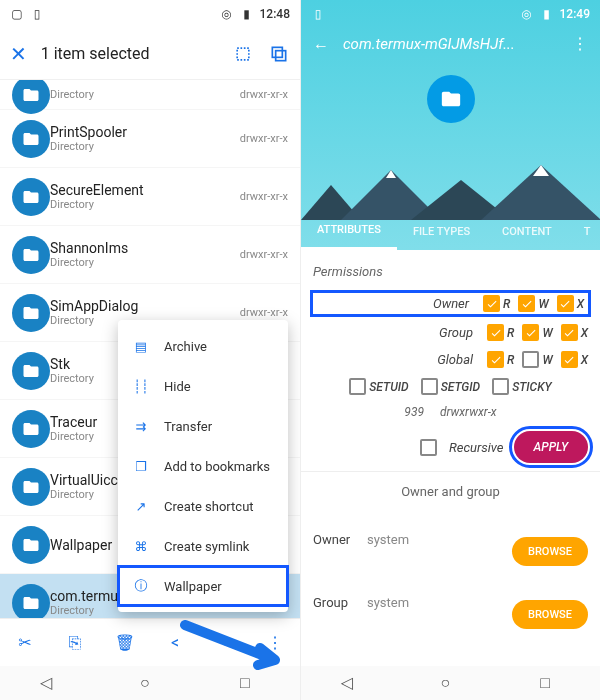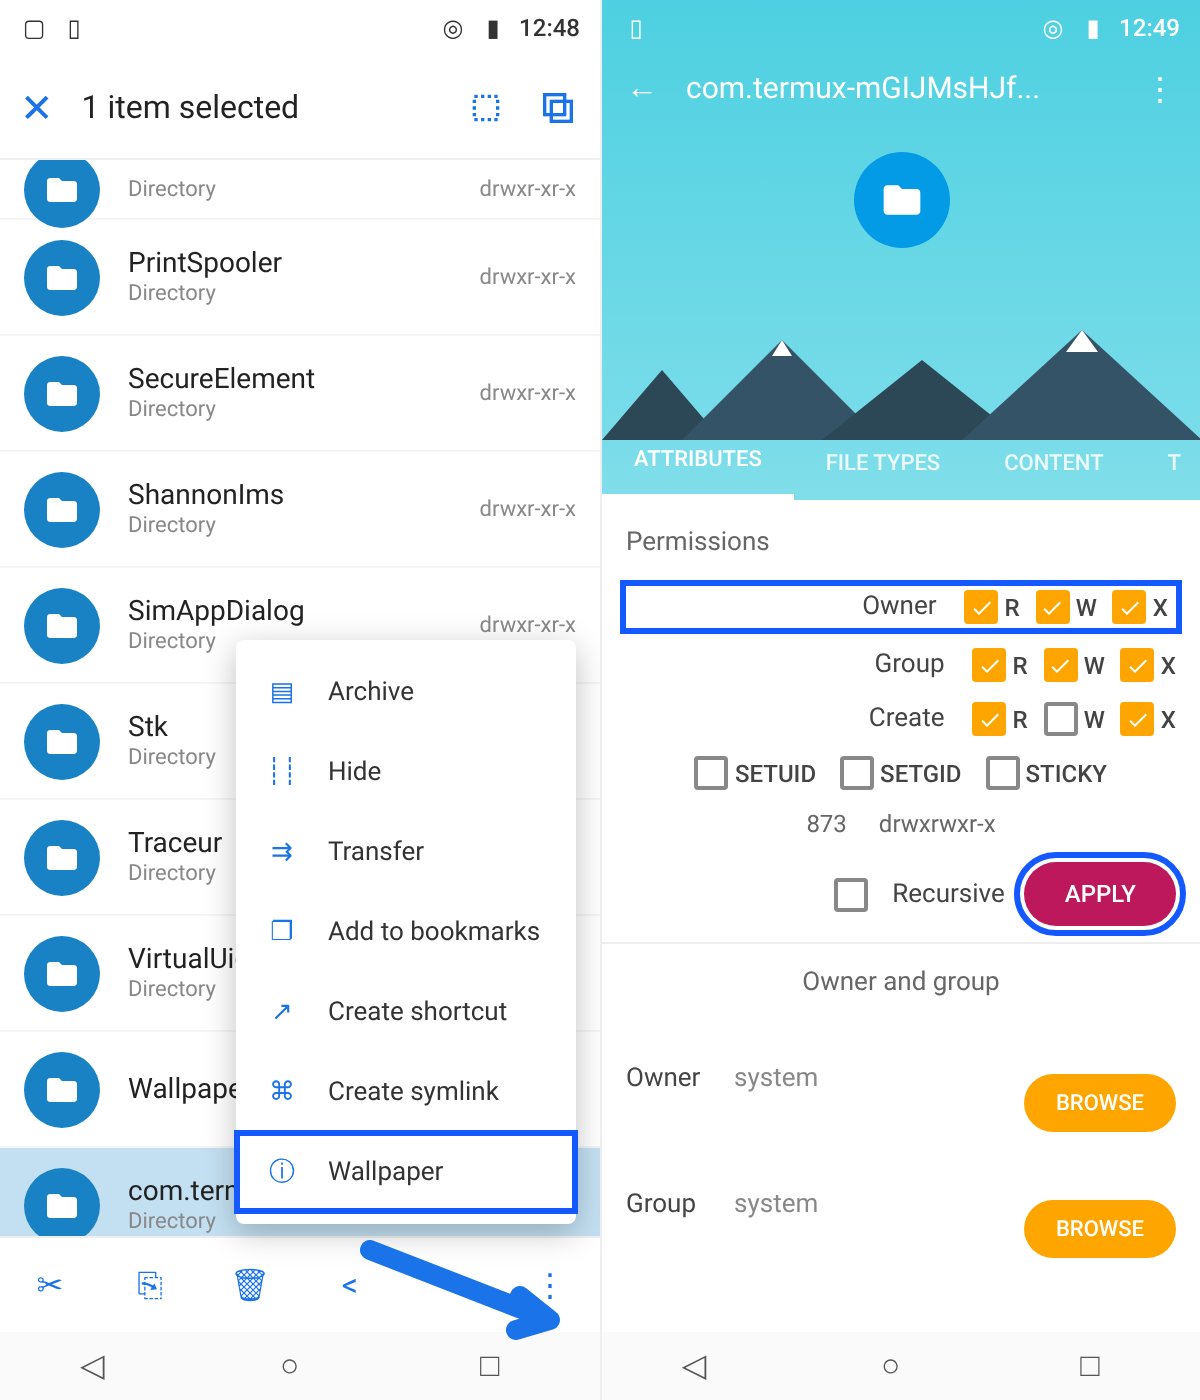--- a/index.html
+++ b/index.html
@@ -15,21 +15,21 @@
 .sticon { width: 14px; height: 14px; display: inline-flex; align-items: center; justify-content: center; }
 
 
 .sel-header { height: 52px; display: flex; align-items: center; padding: 0 10px; gap: 14px; border-bottom: 1px solid #f0f0f0; }
 .sel-header .close { color: #1a73e8; font-size: 20px; }
 .sel-header .title { font-size: 16px; color: #222; flex: 1; }
 .sel-header .hicon { width: 22px; height: 22px; color: #1a73e8; display: flex; align-items: center; justify-content: center; }
 
 
 .file-list { overflow: hidden; }
-.file-item { display: flex; align-items: center; height: 58px; padding: 0 12px; gap: 14px; border-bottom: 1px solid #f5f5f5; }
+.file-item { display: flex; align-items: center; height: 58px; padding: 0 12px; border-bottom: 1px solid #f5f5f5; }
 .file-item.selected { background: #c3e0f2; }
 .folder-icon { width: 38px; height: 38px; border-radius: 50%; background: #1982c4; display: flex; align-items: center; justify-content: center; flex-shrink: 0; }
 .folder-icon.sel { background: #1982c4; }
 .file-info { flex: 1; min-width: 0; }
 .file-name { font-size: 14px; color: #222; white-space: nowrap; overflow: hidden; text-overflow: ellipsis; }
 .file-type { font-size: 11px; color: #888; }
 .file-perm { font-size: 11px; color: #888; flex-shrink: 0; }
 
 
 .context-menu { position: absolute; right: 12px; top: 320px; width: 170px; background: #fff; border-radius: 4px; box-shadow: 0 4px 16px rgba(0,0,0,0.25); padding: 6px 0; z-index: 10; }
@@ -44,29 +44,29 @@
 
 .nav-bar { position: absolute; bottom: 0; left: 0; right: 0; height: 34px; display: flex; align-items: center; justify-content: space-around; background: #fafafa; }
 .nav-btn { width: 20px; height: 20px; color: #555; }
 
 
 .arrow-annot { position: absolute; bottom: 30px; left: 180px; z-index: 20; }
 
 
 .teal-header { height: 250px; background: linear-gradient(180deg, #4dd0e1 0%, #80deea 100%); position: relative; overflow: hidden; }
 .teal-top { display: flex; align-items: center; gap: 14px; padding: 34px 12px 0 12px; color: #fff; }
-.teal-top .title { font-size: 15px; flex: 1; white-space: nowrap; overflow: hidden; text-overflow: ellipsis; }
+.teal-top .title { font-size: 15px; flex: 1; white-space: nowrap; overflow: hidden; text-overflow: ellipsis; font-style: italic; }
 .big-folder { width: 48px; height: 48px; border-radius: 50%; background: #039be5; display: flex; align-items: center; justify-content: center; margin: 22px auto 0; color: #fff; }
 .mountains { position: absolute; bottom: 30px; left: 0; right: 0; height: 60px; }
 .tabs { position: absolute; bottom: 0; left: 0; right: 0; height: 38px; display: flex; align-items: center; }
 .tab { flex: 0 0 auto; padding: 0 16px; color: rgba(255,255,255,0.85); font-size: 11px; font-weight: 500; height: 38px; display: flex; align-items: center; }
 .tab.active { color: #fff; border-bottom: 3px solid #fff; }
 
 
-.perm-section { padding: 14px 12px 8px; }
+.perm-section { padding: 14px 12px 8px; font-style: italic; }
 .perm-title { font-size: 13px; color: #666; margin-bottom: 14px; }
 .perm-grid { display: flex; flex-direction: column; gap: 10px; margin-bottom: 10px; }
 .perm-row { display: flex; align-items: center; justify-content: flex-end; gap: 8px; }
 .perm-row .plabel { font-size: 13px; color: #444; width: 50px; text-align: right; margin-right: 6px; }
 .perm-cb { display: flex; align-items: center; gap: 3px; }
 .cb { width: 17px; height: 17px; border: 2px solid #ffa500; border-radius: 2px; display: flex; align-items: center; justify-content: center; }
 .cb.checked { background: #ffa500; }
 .cb.unchecked-gray { border-color: #888; }
 .cb-letter { font-size: 12px; font-weight: 500; color: #444; }
 .perm-row.highlighted { outline: 3px solid #1458ff; padding: 2px 4px; }
@@ -370,21 +370,21 @@
         <span class="perm-cb">
               <span class="cb checked">
                 <svg width="12" height="12" viewBox="0 0 24 24" fill="#fff">
                   <path d="M9 16.2 4.8 12l-1.4 1.4L9 19 21 7l-1.4-1.4z"></path>
                 </svg>
               </span>
               <span class="cb-letter">X</span>
             </span>
       </div>
       <div class="perm-row">
-        <span class="plabel">Create</span>
+        <span class="plabel">Global</span>
         <span class="perm-cb">
               <span class="cb checked">
                 <svg width="12" height="12" viewBox="0 0 24 24" fill="#fff">
                   <path d="M9 16.2 4.8 12l-1.4 1.4L9 19 21 7l-1.4-1.4z"></path>
                 </svg>
               </span>
               <span class="cb-letter">R</span>
             </span>
         <span class="perm-cb">
               <span class="cb unchecked-gray"></span>
@@ -408,21 +408,21 @@
       <span class="perm-cb">
             <span class="cb unchecked-gray"></span>
             <span class="cb-letter">SETGID</span>
           </span>
       <span class="perm-cb">
             <span class="cb unchecked-gray"></span>
             <span class="cb-letter">STICKY</span>
           </span>
     </div>
     <div class="perm-summary">
-      <span>873</span>
+      <span>939</span>
       <span>drwxrwxr-x</span>
     </div>
     <div class="apply-row">
       <span class="recursive">
             <span class="cb unchecked-gray"></span>
             <span>Recursive</span>
           </span>
       <span class="apply-btn">APPLY</span>
     </div>
   </div>

